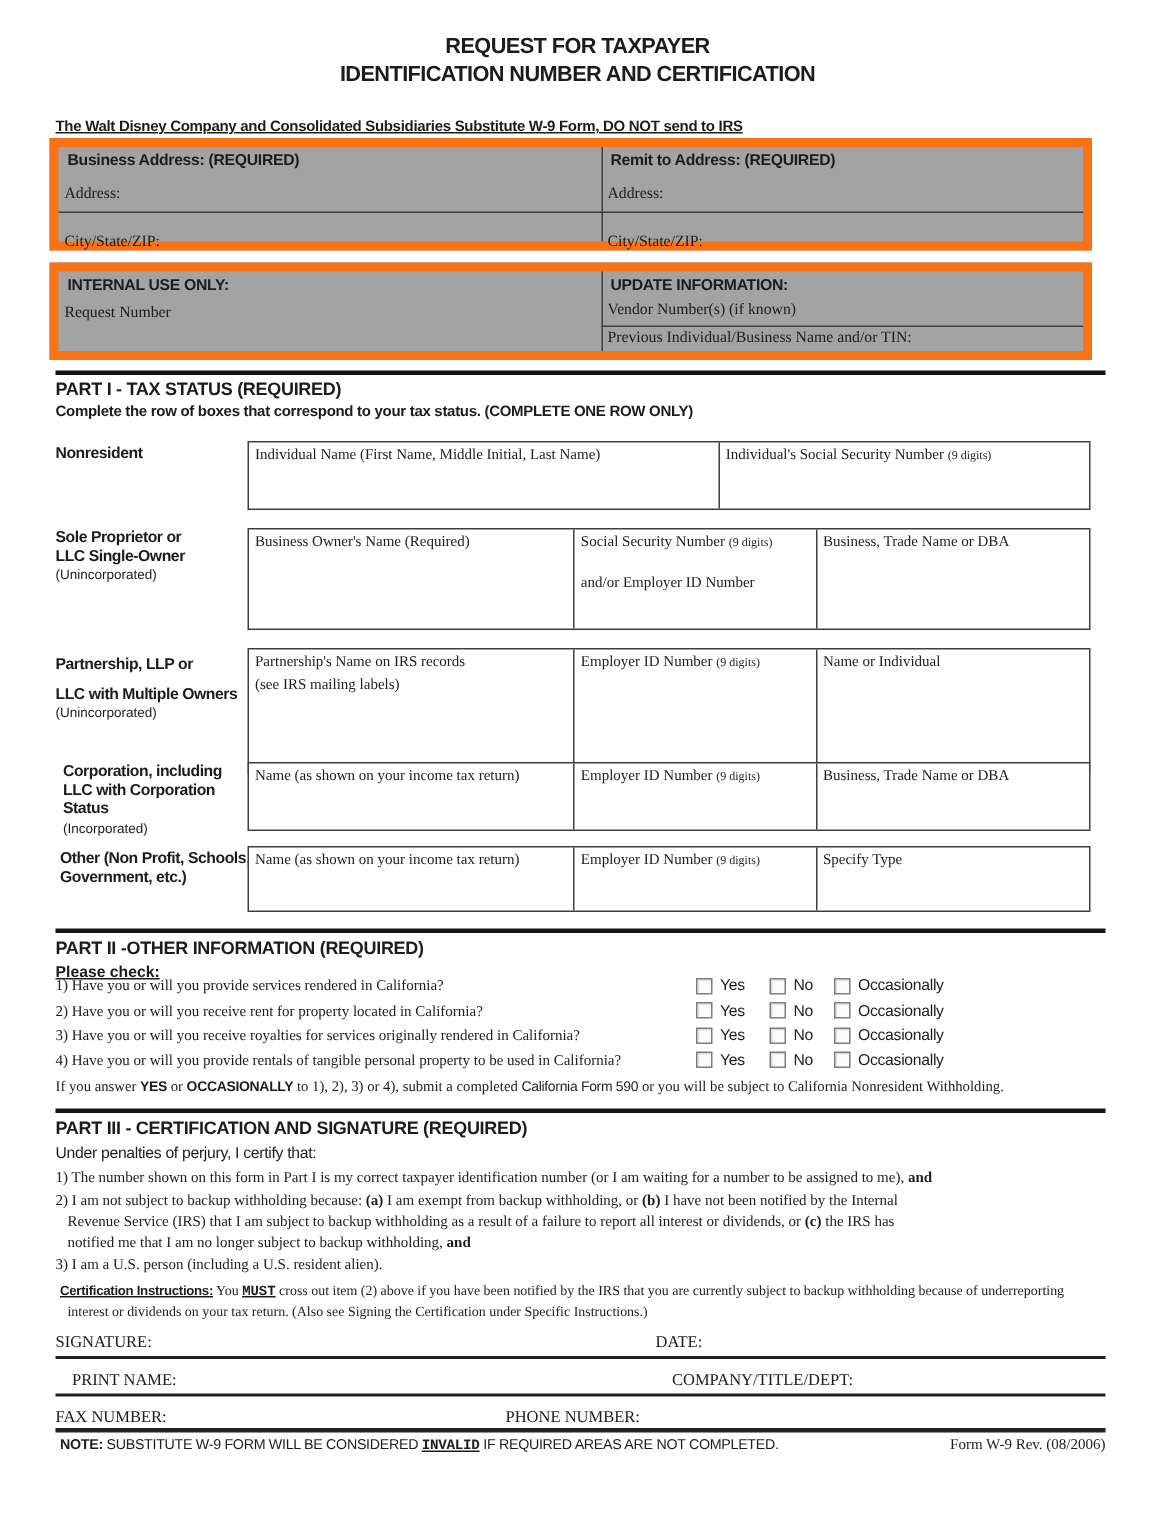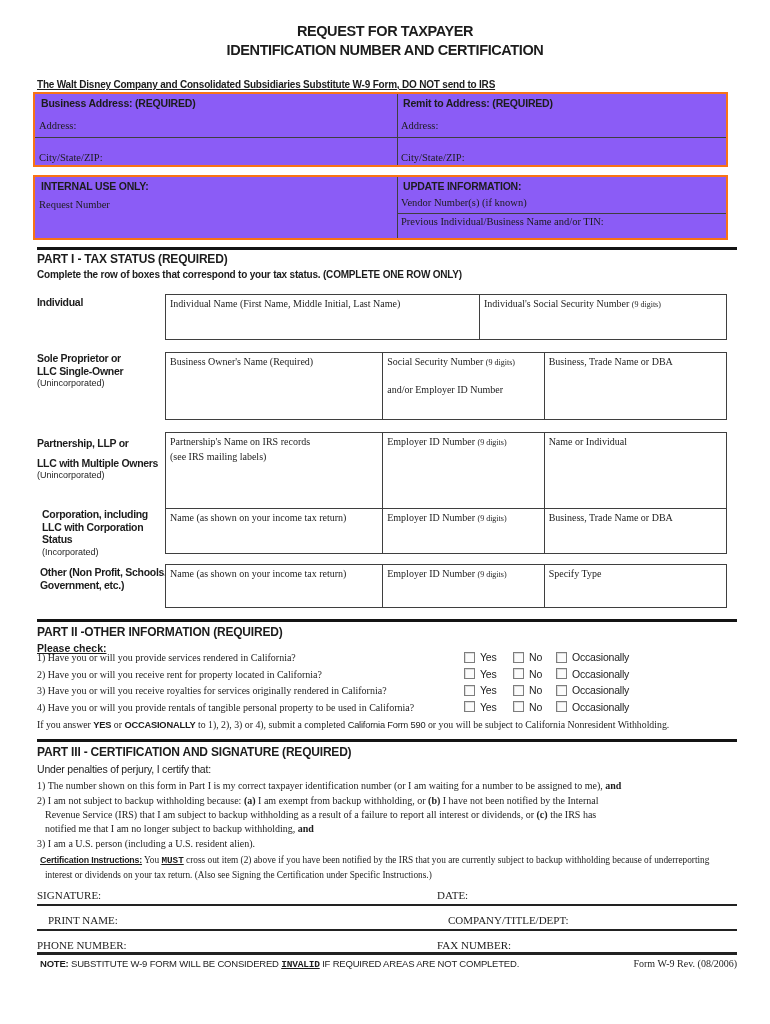--- a/index.html
+++ b/index.html
@@ -4,21 +4,21 @@
 <style>
   html,body{margin:0;padding:0;background:#fff;}
   .page{position:relative;width:770px;height:1024px;background:#ffffff;color:#1c1c1c;overflow:hidden;}
   .abs{position:absolute;}
 
   
   .title{left:0;top:22px;width:770px;text-align:center;font-family:"Liberation Sans",sans-serif;font-weight:bold;font-size:14.5px;line-height:19px;letter-spacing:-0.4px;}
   .subtitle{left:37px;top:79px;font-family:"Liberation Sans",sans-serif;font-weight:bold;font-size:10px;letter-spacing:-0.2px;text-decoration:underline;white-space:nowrap;}
 
   
-  .formbox{border:2px solid #f97316;box-sizing:border-box;background:#8b5cf6;}
+  .formbox{border:6px solid #f97316;box-sizing:border-box;background:#a3a3a3;}
   .box1{left:33px;top:92px;width:695px;height:75px;}
   .box2{left:33px;top:175px;width:695px;height:65px;}
   .col-divider{position:absolute;left:362px;top:0;bottom:0;width:0;border-left:1.5px solid #3f3f3f;}
   .b-title{position:absolute;font-family:"Liberation Sans",sans-serif;font-weight:bold;font-size:10.5px;letter-spacing:-0.2px;white-space:nowrap;}
   .b-label{position:absolute;font-family:"Liberation Serif",serif;font-size:10.5px;white-space:nowrap;}
   .hline{position:absolute;height:0;border-top:1px solid #3f3f3f;}
 
   
   .rule{left:37px;width:700px;background:#141414;}
   .part-heading{left:37px;font-family:"Liberation Sans",sans-serif;font-weight:bold;font-size:12px;letter-spacing:-0.2px;white-space:nowrap;}
@@ -107,21 +107,21 @@
       <div class="b-label" style="left:366px;top:20px;">Vendor Number(s) (if known)</div>
       <div class="b-label" style="left:366px;top:39px;">Previous Individual/Business Name and/or TIN:</div>
     </div>
   </div>
 
   <div class="abs rule" style="top:247px;height:3px;"></div>
   <div class="abs part-heading" style="top:252px;">PART I - TAX STATUS (REQUIRED)</div>
   <div class="abs part-sub" style="top:269px;">Complete the row of boxes that correspond to your tax status. (COMPLETE ONE ROW ONLY)</div>
 
   <div class="abs p1label" style="top:296px;">
-    <span>Individual</span>
+    <span>Nonresident</span>
   </div>
   <div class="abs p1box" style="top:294px;height:46px;">
     <div class="p1cell c-a1"><span>Individual Name (First Name, Middle Initial, Last Name)</span></div>
     <div class="p1cell c-a2"><span>Individual's Social Security Number</span> <span class="small9">(9 digits)</span></div>
   </div>
 
   <div class="abs p1label" style="top:352px;">
     <span>Sole Proprietor or</span><br>
     <span>LLC Single-Owner</span>
     <span class="note">(Unincorporated)</span>
@@ -260,27 +260,27 @@
         <span class="sig-fill"></span>
       </div>
     <div class="sig-half right">
         <span>COMPANY/TITLE/DEPT:</span>
         <span class="sig-fill"></span>
       </div>
   </div>
   <div class="abs sigline" style="top:929px;height:1.5px;"></div>
 
   <div class="sig-row" style="top:939px;">
+    <div class="sig-half right">
+        <span>FAX NUMBER:</span>
+        <span class="sig-fill"></span>
+      </div>
     <div class="sig-half">
         <span>PHONE NUMBER:</span>
         <span class="sig-fill"></span>
       </div>
-    <div class="sig-half right">
-        <span>FAX NUMBER:</span>
-        <span class="sig-fill"></span>
-      </div>
   </div>
   <div class="abs sigline" style="top:952px;height:3px;"></div>
 
   <div class="abs note-line"><span class="seg-b">NOTE:</span><span>  SUBSTITUTE W-9 FORM WILL BE CONSIDERED </span><span class="seg-b seg-u">INVALID</span><span> IF REQUIRED AREAS ARE NOT COMPLETED.</span></div>
   <div class="abs form-rev">Form W-9 Rev. (08/2006)</div>
 
 </div>
 
 </body></html>

